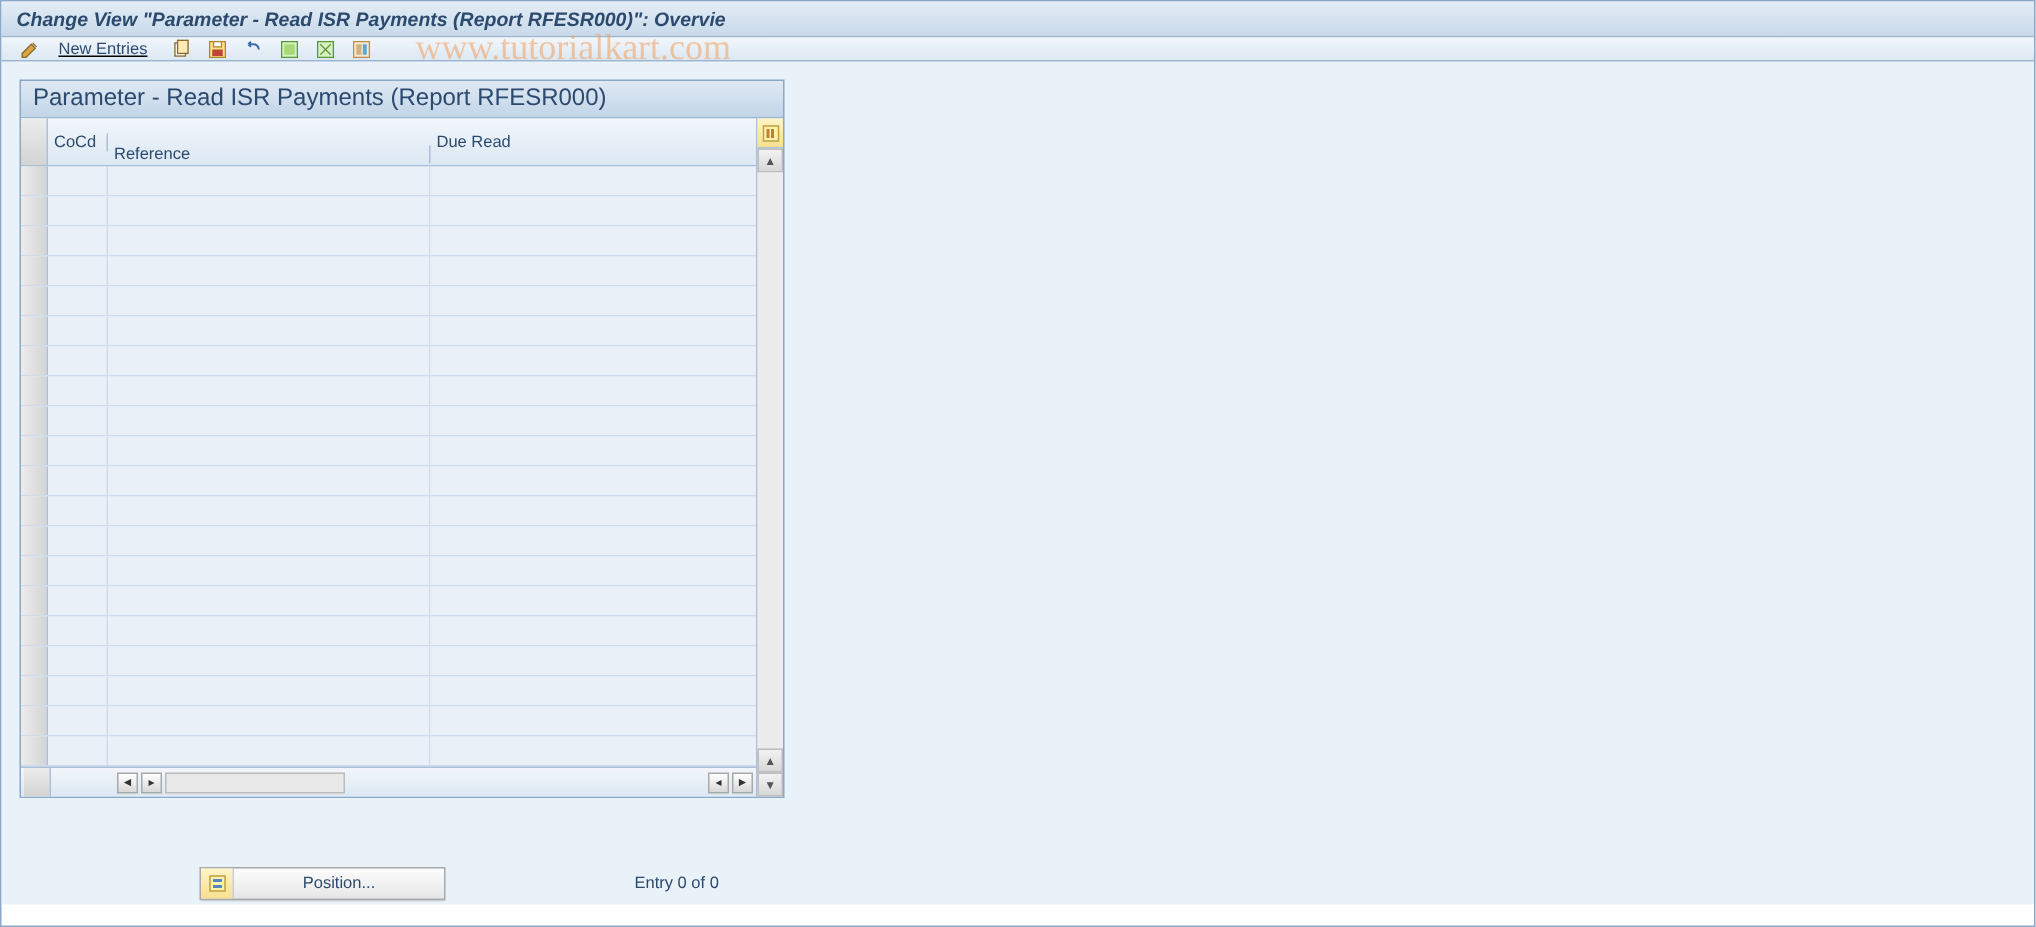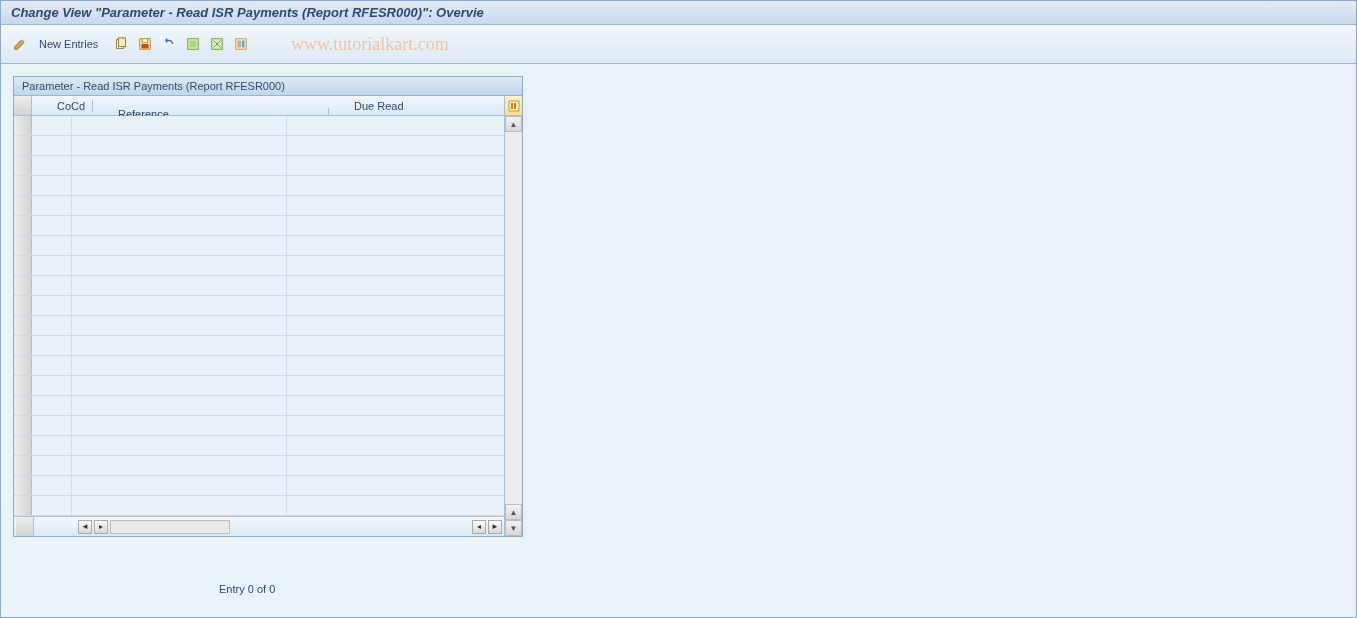--- a/index.html
+++ b/index.html
@@ -23,75 +23,75 @@
     .title-bar .title {
       font-weight: bold;
       font-style: italic;
       font-size: 13px;
       color: #2c4a6e;
     }
     .toolbar {
       background: linear-gradient(to bottom, #f2f6fb 0%, #dce8f3 100%);
       border-bottom: 1px solid #9bb5d1;
       padding: 4px 10px;
-      height: 39px;
+      height: 16px;
       display: flex;
       align-items: center;
       gap: 6px;
       position: relative;
+      text-decoration: underline;
     }
     .toolbar .icon-btn {
       width: 18px; height: 18px;
       display: inline-flex; align-items:center; justify-content:center;
       cursor: pointer;
     }
     .toolbar .new-entries {
       margin: 0 8px 0 4px;
       color: #2c4a6e;
       cursor: pointer;
     }
     .watermark {
       position: absolute;
-      left: 290px;
+      left: 276px;
       color: #f0a060;
       opacity: 0.55;
-      font-size: 18px;
+      font-size: 24px;
       font-family: Georgia, serif;
       pointer-events: none;
     }
     .content {
       background: #e9f1f9;
       padding: 12px;
       height: calc(100% - 54px);
     }
     .panel {
       width: 510px;
       background: #e9f1f9;
       border: 1px solid #8aa8c8;
     }
     .panel-header {
       background: linear-gradient(to bottom, #dfe9f4, #c2d5e8);
       border-bottom: 1px solid #9bb5d1;
       padding: 3px 8px;
       color: #2c4a6e;
-      font-size: 11px;
+      font-size: 16px;
     }
     .grid-wrap {
       display: flex;
     }
     .grid-left {
       flex: 1;
     }
     .grid-head {
       display: flex;
       background: linear-gradient(to bottom, #f2f6fb, #dce8f3);
       border-bottom: 1px solid #a9c0d8;
-      height: 20px;
+      height: 32px;
       align-items: center;
-      gap: 21px;
     }
     .grid-head .sel-col {
       width: 18px;
       border-right: 1px solid #a9c0d8;
       height: 100%;
       background: linear-gradient(to bottom,#ececec,#d4d4d4);
     }
     .grid-head .h-cocd {
       width: 40px; padding: 0 4px; border-right: 1px solid #a9c0d8; color:#2c4a6e;
     }
@@ -406,15 +406,25 @@
         </div>
         <div class="sb-up">▲</div>
         <div class="sb-track"></div>
         <div class="sb-up">▲</div>
         <div class="sb-down">▼</div>
       </div>
     </div>
   </div>
 
   <div class="footer-row">
+    <div class="position-btn">
+      <span class="pbtn-icon">
+        <svg width="12" height="12" viewBox="0 0 12 12">
+            <rect x="1" y="1" width="10" height="10" fill="#fff2b0" stroke="#c0a040"></rect>
+            <rect x="3" y="3" width="6" height="2" fill="#5884c4"></rect>
+            <rect x="3" y="7" width="6" height="2" fill="#5884c4"></rect>
+          </svg>
+      </span>
+      <span class="pbtn-label">Position...</span>
+    </div>
     <span class="entry-text">Entry 0 of 0</span>
   </div>
 </div>
 
 </body></html>

